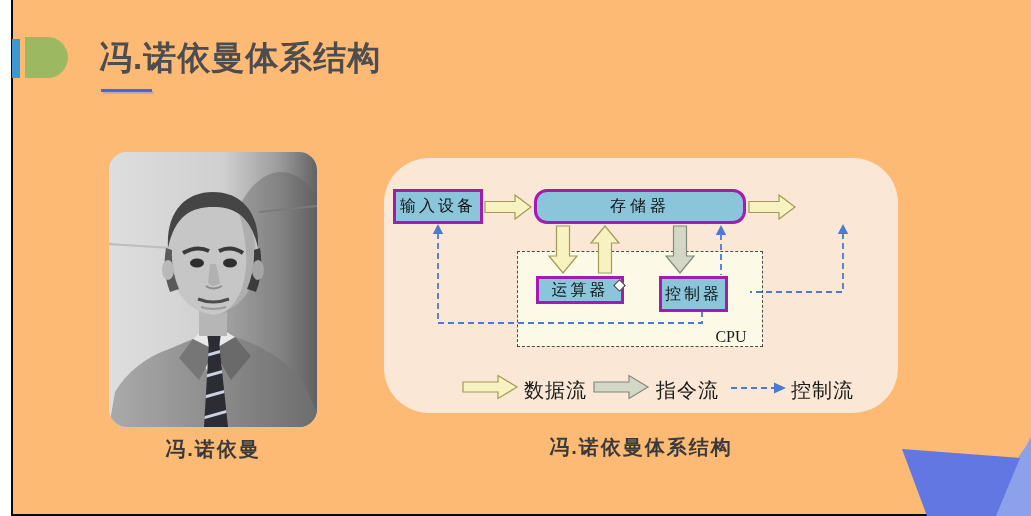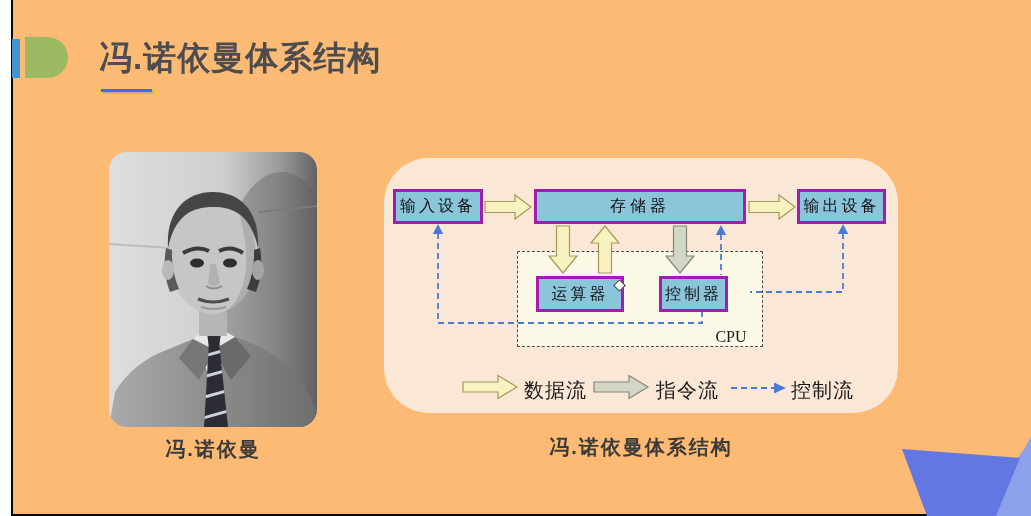--- a/index.html
+++ b/index.html
@@ -15,24 +15,24 @@
   .page-title{position:absolute;left:88px;top:36px;font-size:33px;font-weight:bold;color:#4d4d50;letter-spacing:1px;white-space:nowrap;}
   .title-underline{position:absolute;left:90px;top:89px;width:51px;height:3px;background:#4564e8;box-shadow:2px 2px 0 rgba(130,150,235,0.45);}
 
   .photo{position:absolute;left:98px;top:152px;width:208px;height:275px;border-radius:18px;overflow:hidden;background:#cfcfcf;}
   .photo-caption{position:absolute;left:98px;top:436px;width:208px;text-align:center;font-size:20px;font-weight:bold;color:#3a3a3a;letter-spacing:2px;}
 
   .card{position:absolute;left:373px;top:158px;width:514px;height:255px;background:#fbe7d6;border-radius:45px;}
 
   .dbox{position:absolute;background:#8bc5da;border:3px solid #a21caf;box-sizing:border-box;display:flex;align-items:center;justify-content:center;font-family:"Liberation Serif","DejaVu Serif",serif;font-size:16px;color:#101417;letter-spacing:3px;}
   .box-input{left:382px;top:189px;width:90px;height:35px;}
-  .box-memory{left:523px;top:189px;width:212px;height:35px;letter-spacing:4px;}
+  .box-memory{left:523px;top:189px;width:212px;height:35px;letter-spacing:4px;border-radius:13px;}
   .box-output{left:786px;top:189px;width:89px;height:35px;}
   .cpu-region{position:absolute;left:506px;top:251px;width:246px;height:96px;background:#fcfae6;border:1px dashed #4a4a4a;box-sizing:border-box;}
-  .box-alu{left:525px;top:276px;width:88px;height:36px;text-align:right;}
+  .box-alu{left:525px;top:276px;width:88px;height:28px;text-align:right;}
   .box-cu{left:648px;top:276px;width:69px;height:36px;}
   .cpu-label{position:absolute;left:696px;top:328px;width:48px;text-align:center;font-family:"Liberation Serif","DejaVu Serif",serif;font-size:16px;color:#1a1a1a;}
 
   .cursor-glyph{position:absolute;left:604px;top:281px;width:7px;height:7px;background:#ffffff;border:1.5px solid #333;transform:rotate(45deg);}
 
   .legend-label{position:absolute;top:377px;font-family:"Liberation Serif","DejaVu Serif",serif;font-size:20px;color:#1a1a1a;letter-spacing:1px;}
   .legend-data{left:513px;}
   .legend-instr{left:645px;}
   .legend-control{left:780px;}
 
@@ -107,21 +107,20 @@
       <path d="M89 147 Q104 153 120 147" stroke="#4d4d4d" stroke-width="3" fill="none"></path>
       <path d="M92 155 Q104 159 117 155" stroke="#9a9a9a" stroke-width="2" fill="none"></path>
     </svg>
   </div>
   <div class="photo-caption">冯.诺依曼</div>
 
   <div class="card"></div>
 
   <div class="dbox box-input">输入设备</div>
   <div class="dbox box-memory">存储器</div>
-  <div class="dbox box-output">输出设备</div>
 
   <div class="cpu-region"></div>
   <div class="dbox box-alu">运算器</div>
   <div class="dbox box-cu">控制器</div>
   <div class="cpu-label">CPU</div>
 
   <div class="cursor-glyph"></div>
 
   <svg class="overlay" viewBox="0 0 1031 516">
 

